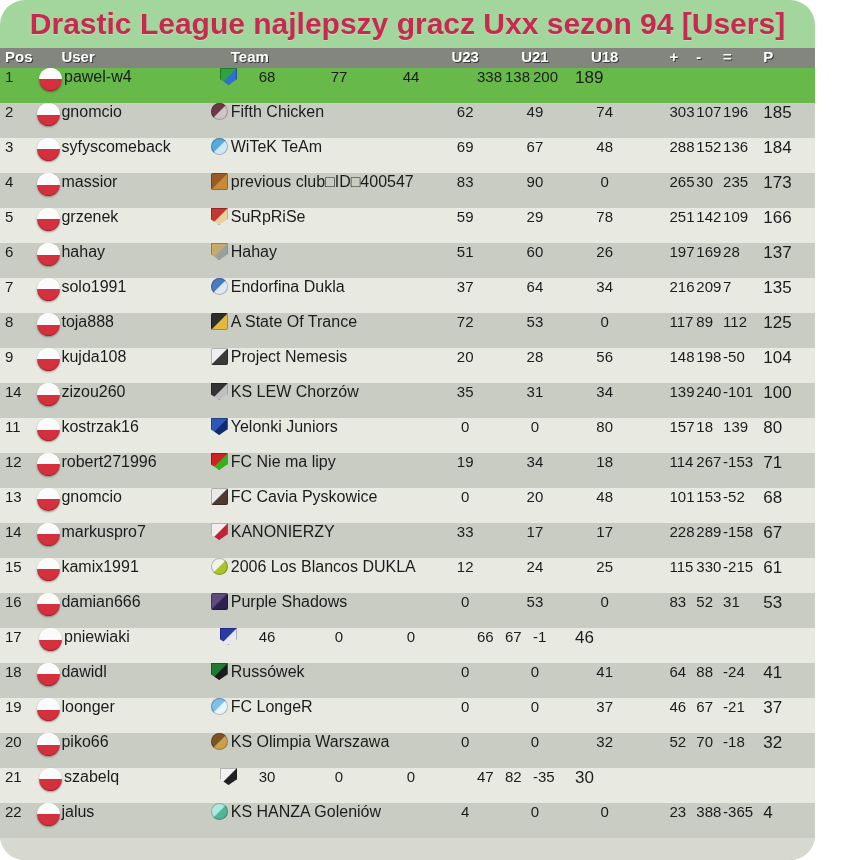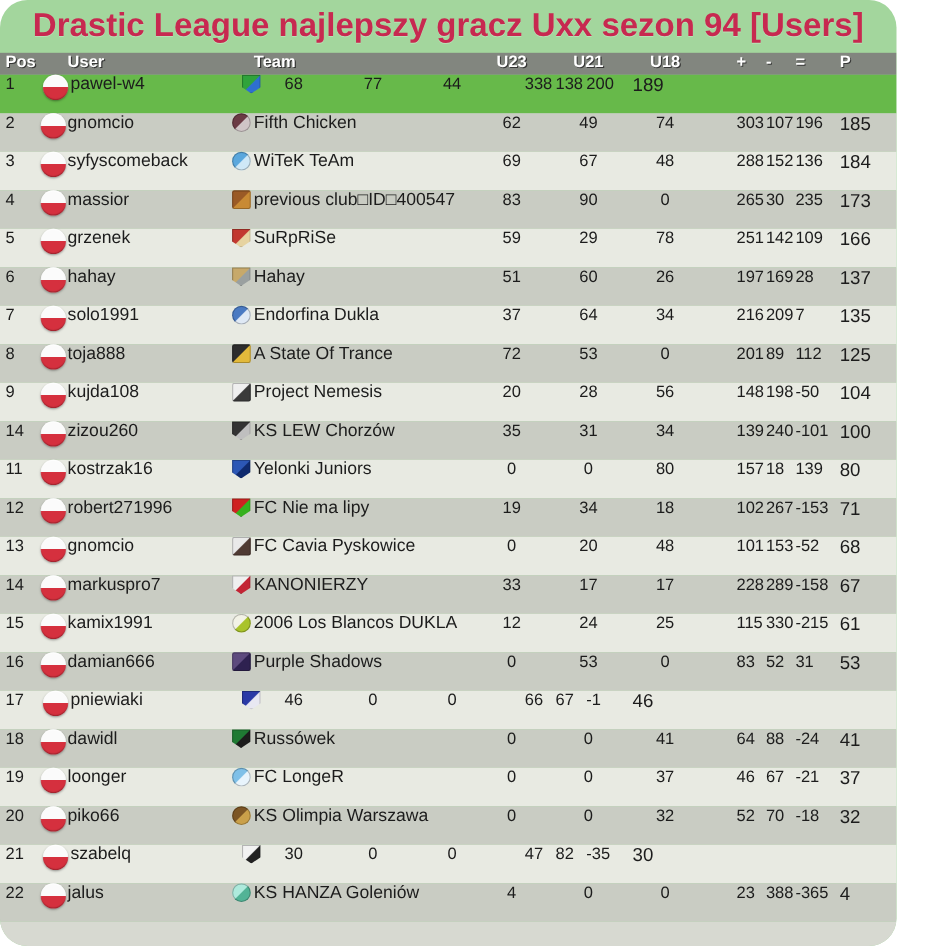--- a/index.html
+++ b/index.html
@@ -219,21 +219,21 @@
           <span class="flag"></span>
         </div>
         <div class="cell cell-user">toja888</div>
         <div class="cell cell-badge">
           <span class="badge square" style="background: linear-gradient(135deg, rgb(45, 45, 45) 48%, rgb(226, 185, 59) 52%);"></span>
         </div>
         <div class="cell cell-team">A State Of Trance</div>
         <div class="cell cell-num">72</div>
         <div class="cell cell-num gap">53</div>
         <div class="cell cell-num gap">0</div>
-        <div class="cell cell-plus">201</div>
+        <div class="cell cell-plus">117</div>
         <div class="cell cell-minus">89</div>
         <div class="cell cell-eq">112</div>
         <div class="cell cell-p">125</div>
       </div>
       <div class="row light">
         <div class="cell cell-pos">9</div>
         <div class="cell cell-flag">
           <span class="flag"></span>
         </div>
         <div class="cell cell-user">kujda108</div>
@@ -291,21 +291,21 @@
           <span class="flag"></span>
         </div>
         <div class="cell cell-user">robert271996</div>
         <div class="cell cell-badge">
           <span class="badge shield" style="background: linear-gradient(135deg, rgb(207, 34, 34) 48%, rgb(54, 177, 30) 52%);"></span>
         </div>
         <div class="cell cell-team">FC Nie ma lipy</div>
         <div class="cell cell-num">19</div>
         <div class="cell cell-num gap">34</div>
         <div class="cell cell-num gap">18</div>
-        <div class="cell cell-plus">102</div>
+        <div class="cell cell-plus">114</div>
         <div class="cell cell-minus">267</div>
         <div class="cell cell-eq">-153</div>
         <div class="cell cell-p">71</div>
       </div>
       <div class="row light">
         <div class="cell cell-pos">13</div>
         <div class="cell cell-flag">
           <span class="flag"></span>
         </div>
         <div class="cell cell-user">gnomcio</div>

